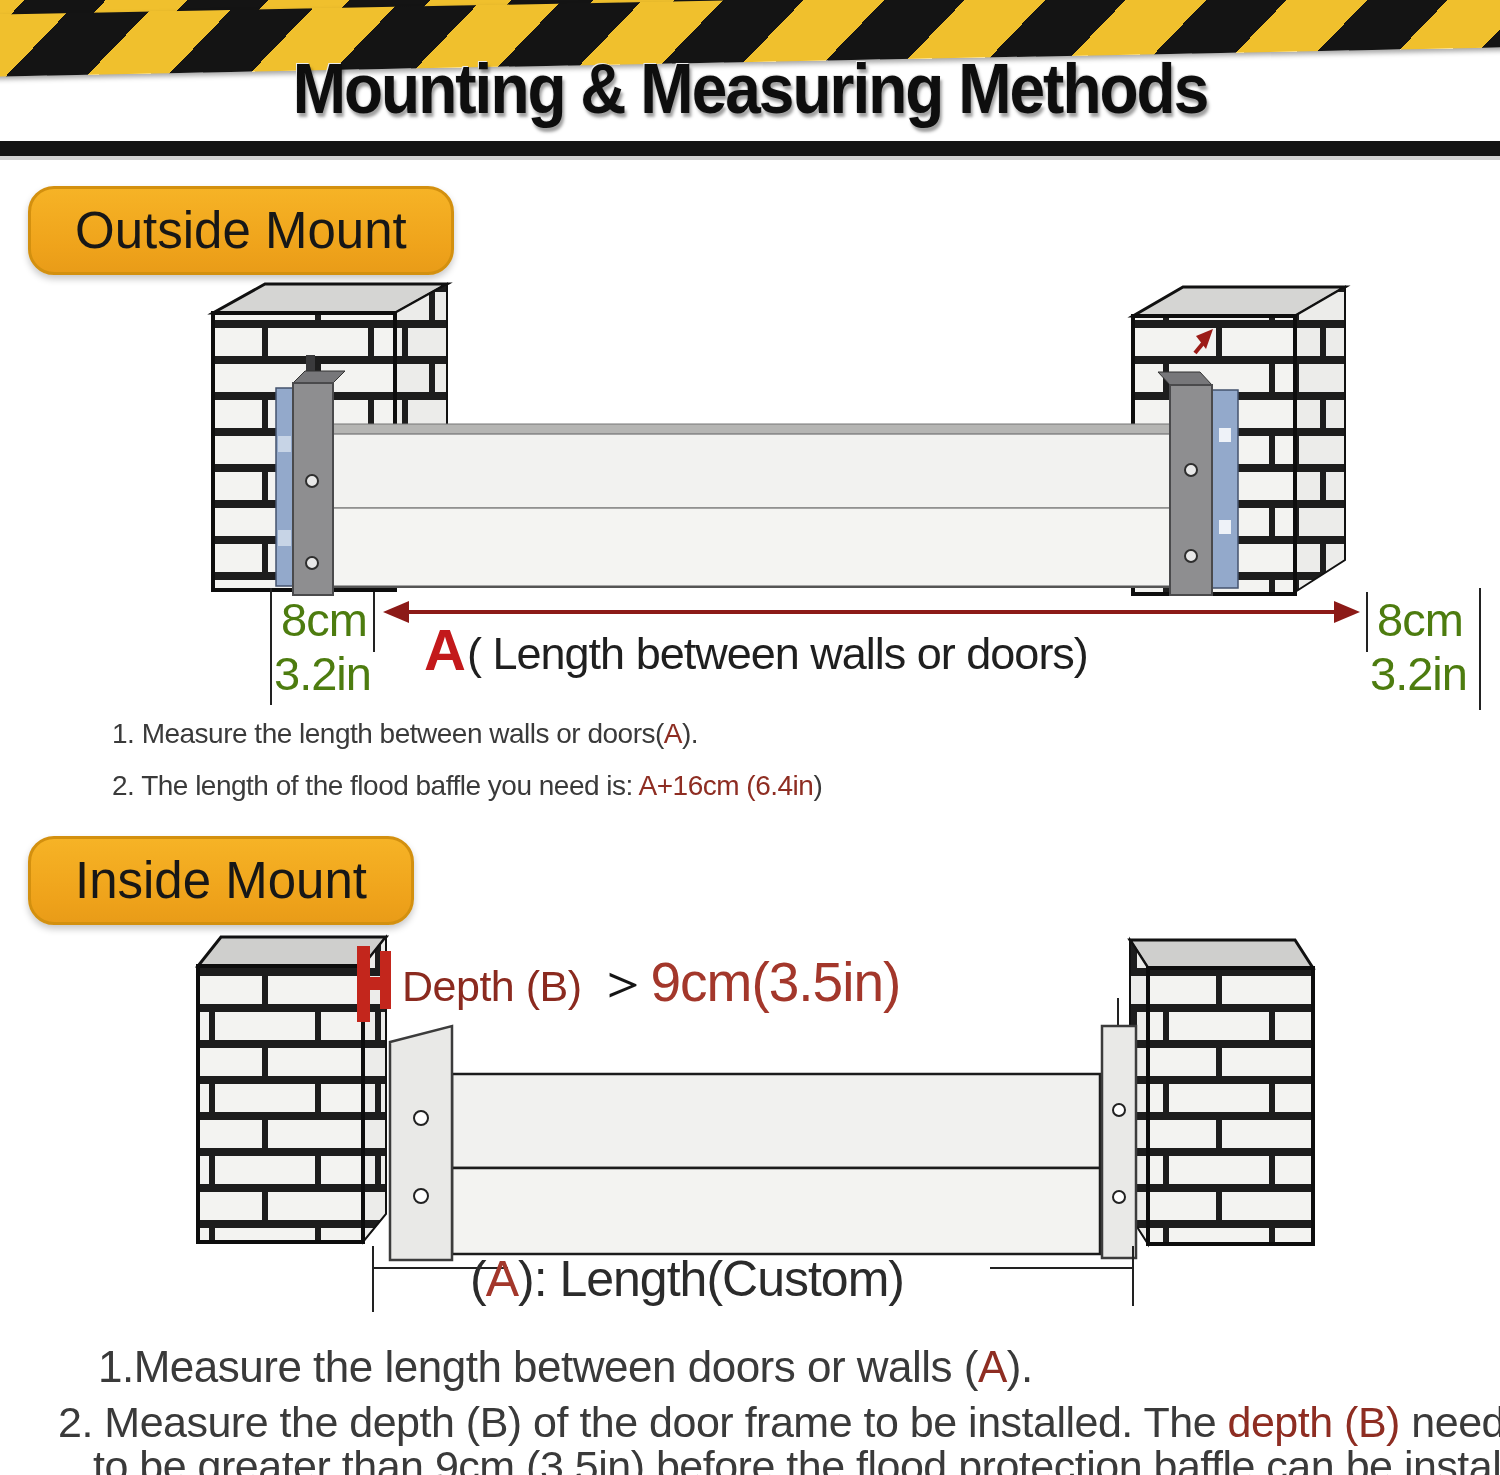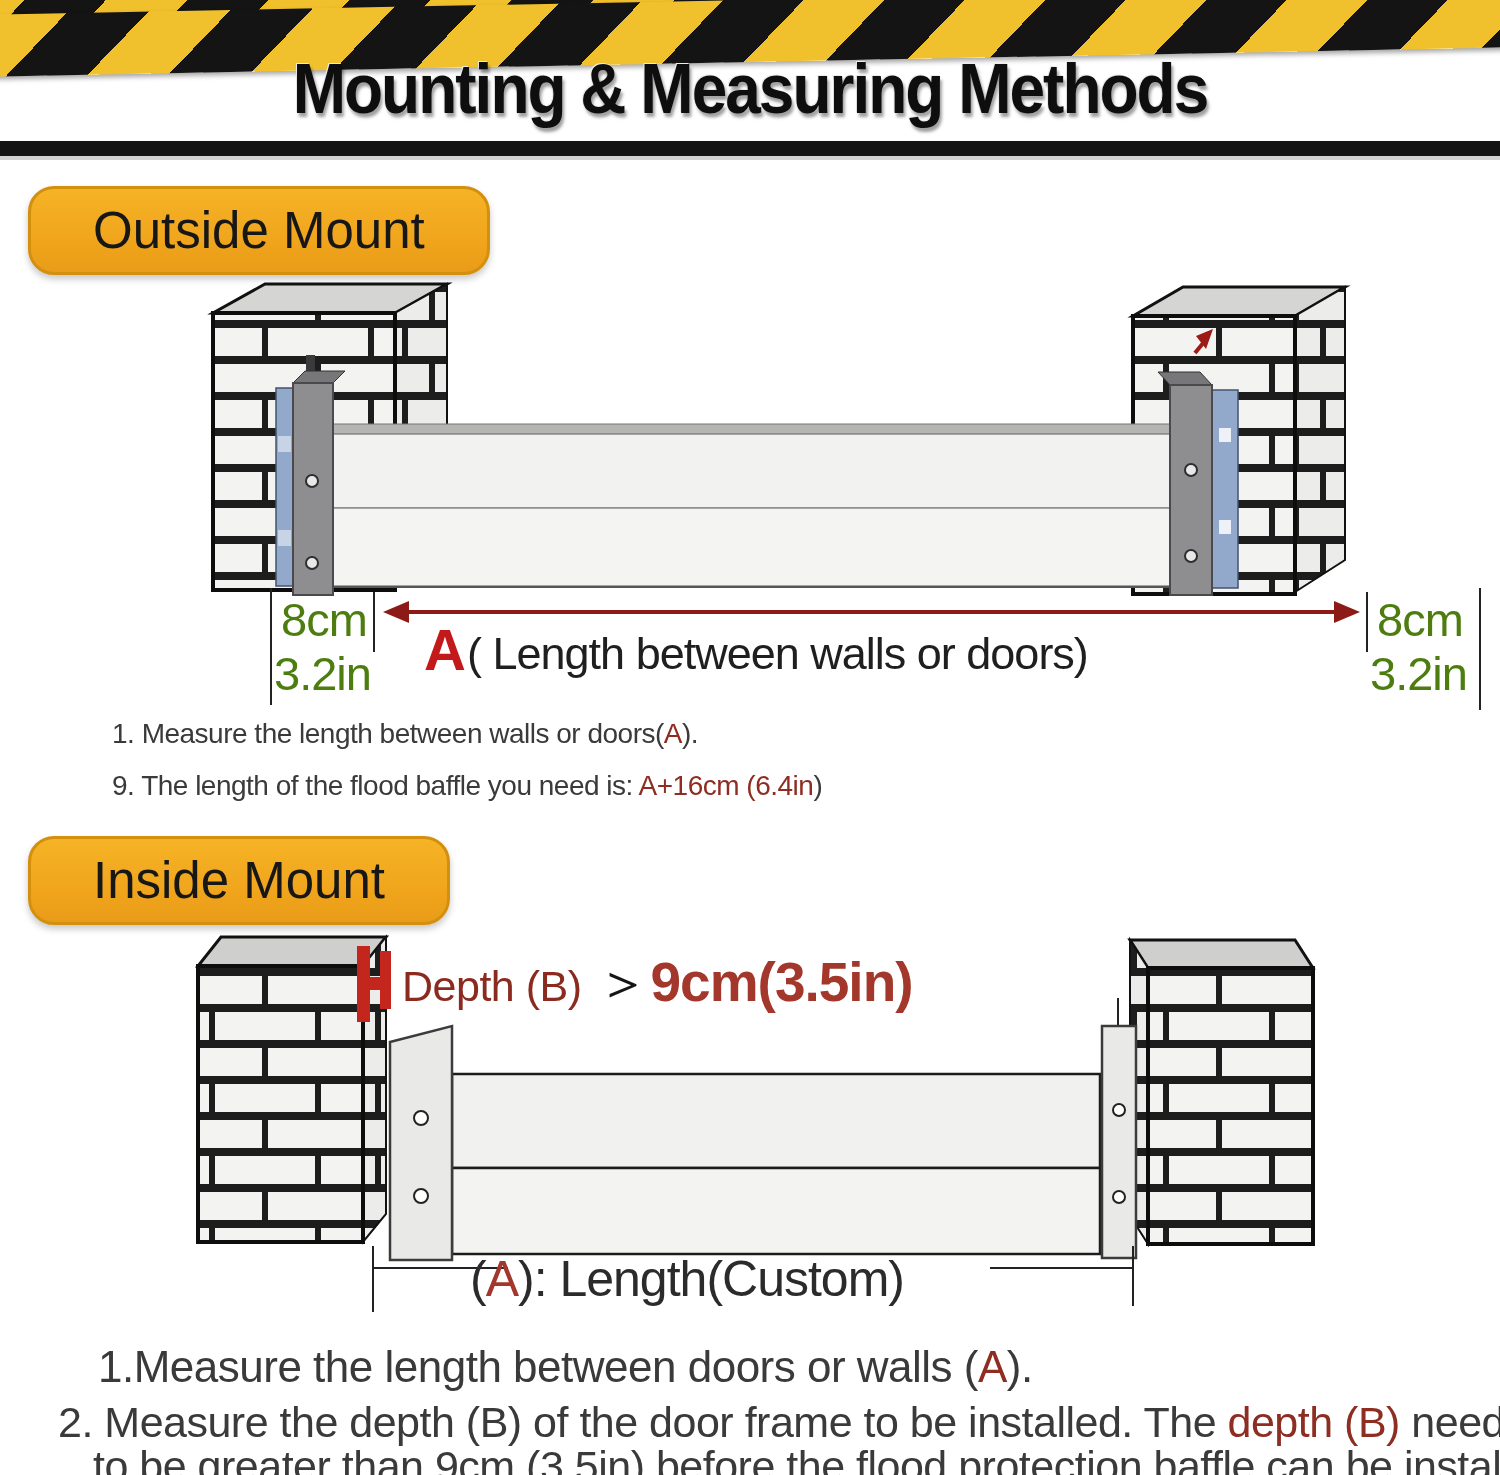--- a/index.html
+++ b/index.html
@@ -11,38 +11,38 @@
         box-shadow:0 3px 5px rgba(0,0,0,.35);}
   .tape.main{top:0px;transform:rotate(-1.1deg);}
   .tape.upper{top:-50px;transform:rotate(-0.6deg);box-shadow:none;}
   .title-band{position:absolute;top:52px;left:0;width:1500px;text-align:center;}
   .title{display:inline-block;font-size:64px;font-weight:700;letter-spacing:-2px;color:#0e0e0e;
          transform:scaleY(1.1);text-shadow:2px 3px 3px rgba(0,0,0,.38),-1px -1px 0 #ececec;}
   .black-bar{position:absolute;top:141px;left:0;width:1500px;height:15px;background:#141414;}
   .bar-shadow{position:absolute;top:156px;left:0;width:1500px;height:4px;background:#d2d2d2;}
   
   .badge{position:absolute;left:28px;background:linear-gradient(180deg,#f6b326 0%,#efa31b 70%,#e99c18 100%);
-         border:3px solid #d3900f;border-radius:26px;padding:12px 62px;font-size:51px;color:#171717;
+         border:3px solid #d3900f;border-radius:26px;padding:12px 44px;font-size:51px;color:#171717;
          box-shadow:0 4px 7px rgba(0,0,0,.22);}
   .badge.outside{top:186px;}
   .badge.inside{top:836px;}
   
   .lay{position:absolute;left:0;}
   
   .t{position:absolute;white-space:nowrap;letter-spacing:-1px;color:#4d7c0f;}
   .dim{font-size:47px;}
   .red{color:#9b3028;}
   .dimA{position:absolute;font-size:58px;font-weight:700;color:#c3191b;letter-spacing:0;}
   .dimrest{position:absolute;font-size:45px;color:#1f1f1f;letter-spacing:-1px;}
   .step{position:absolute;font-size:28px;color:#3a3a3a;letter-spacing:-0.5px;white-space:nowrap;}
   .step .red{color:#8e2d22;}
   .depth-label{position:absolute;top:946px;left:402px;display:flex;align-items:baseline;white-space:nowrap;}
   .depth-red{font-size:43px;color:#8b2a1f;letter-spacing:-0.5px;}
   .depth-gt{font-size:55px;color:#151515;margin-left:14px;}
-  .depth-val{font-size:55px;color:#a3372b;letter-spacing:-1px;font-weight:bold;}
+  .depth-val{font-size:55px;color:#a3372b;letter-spacing:-1px;}
   .len-label{position:absolute;top:1250px;left:470px;width:560px;text-align:left;font-size:50px;
              color:#2b2b2b;letter-spacing:-1px;white-space:nowrap;}
   .len-label .red{color:#a3372b;}
 </style>
 </head>
 <body>
 
 <div id="stage">
 
   <svg width="0" height="0" style="position:absolute" aria-hidden="true">
@@ -132,21 +132,21 @@
   </svg>
 
   <div class="t dim" style="top:592px;left:281px">8cm</div>
   <div class="t dim" style="top:646px;left:274px">3.2in</div>
   <div class="t dim" style="top:592px;left:1377px">8cm</div>
   <div class="t dim" style="top:646px;left:1370px">3.2in</div>
   <div class="dimA" style="top:616px;left:424px">A</div>
   <div class="dimrest" style="top:628px;left:467px">( Length between walls or doors)</div>
 
   <div class="step" style="top:718px;left:112px"><span>1. Measure the length between walls or doors(</span><span class="red">A</span><span>).</span></div>
-  <div class="step" style="top:770px;left:112px"><span>9. The length of the flood baffle you need is: </span><span class="red">A+16cm (6.4in</span><span>)</span></div>
+  <div class="step" style="top:770px;left:112px"><span>2. The length of the flood baffle you need is: </span><span class="red">A+16cm (6.4in</span><span>)</span></div>
 
   <div class="badge inside">Inside Mount</div>
 
   <svg class="lay" style="top:930px" width="1500" height="390" viewBox="0 930 1500 390">
 
     <g>
       <polygon points="198,966 363,966 386,937 221,937" fill="#cfcfcd" stroke="#111" stroke-width="3"></polygon>
       <polygon points="363,966 386,937 386,1214 363,1242" fill="url(#brickS)" stroke="#111" stroke-width="2"></polygon>
       <rect x="198" y="966" width="165" height="276" fill="url(#brick)" stroke="#0d0d0d" stroke-width="4"></rect>
     </g>

